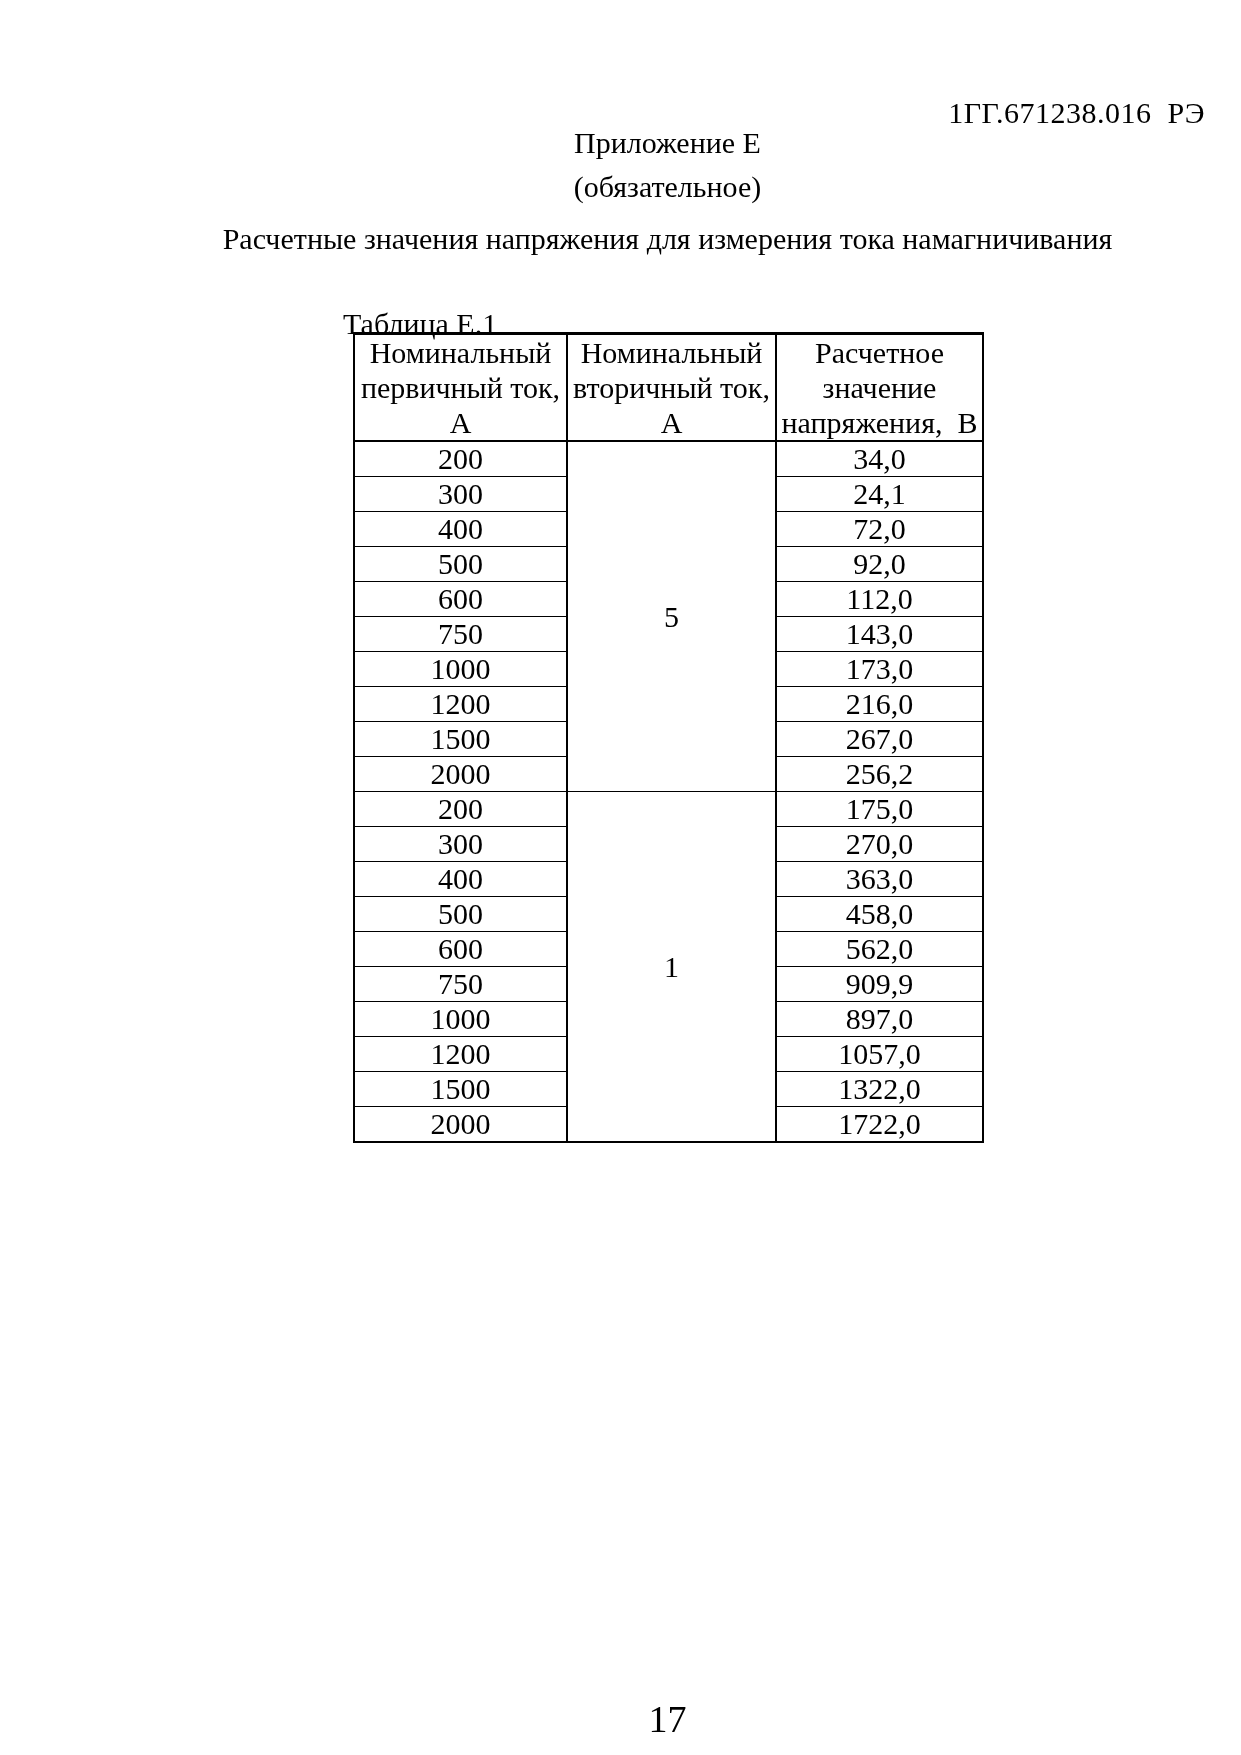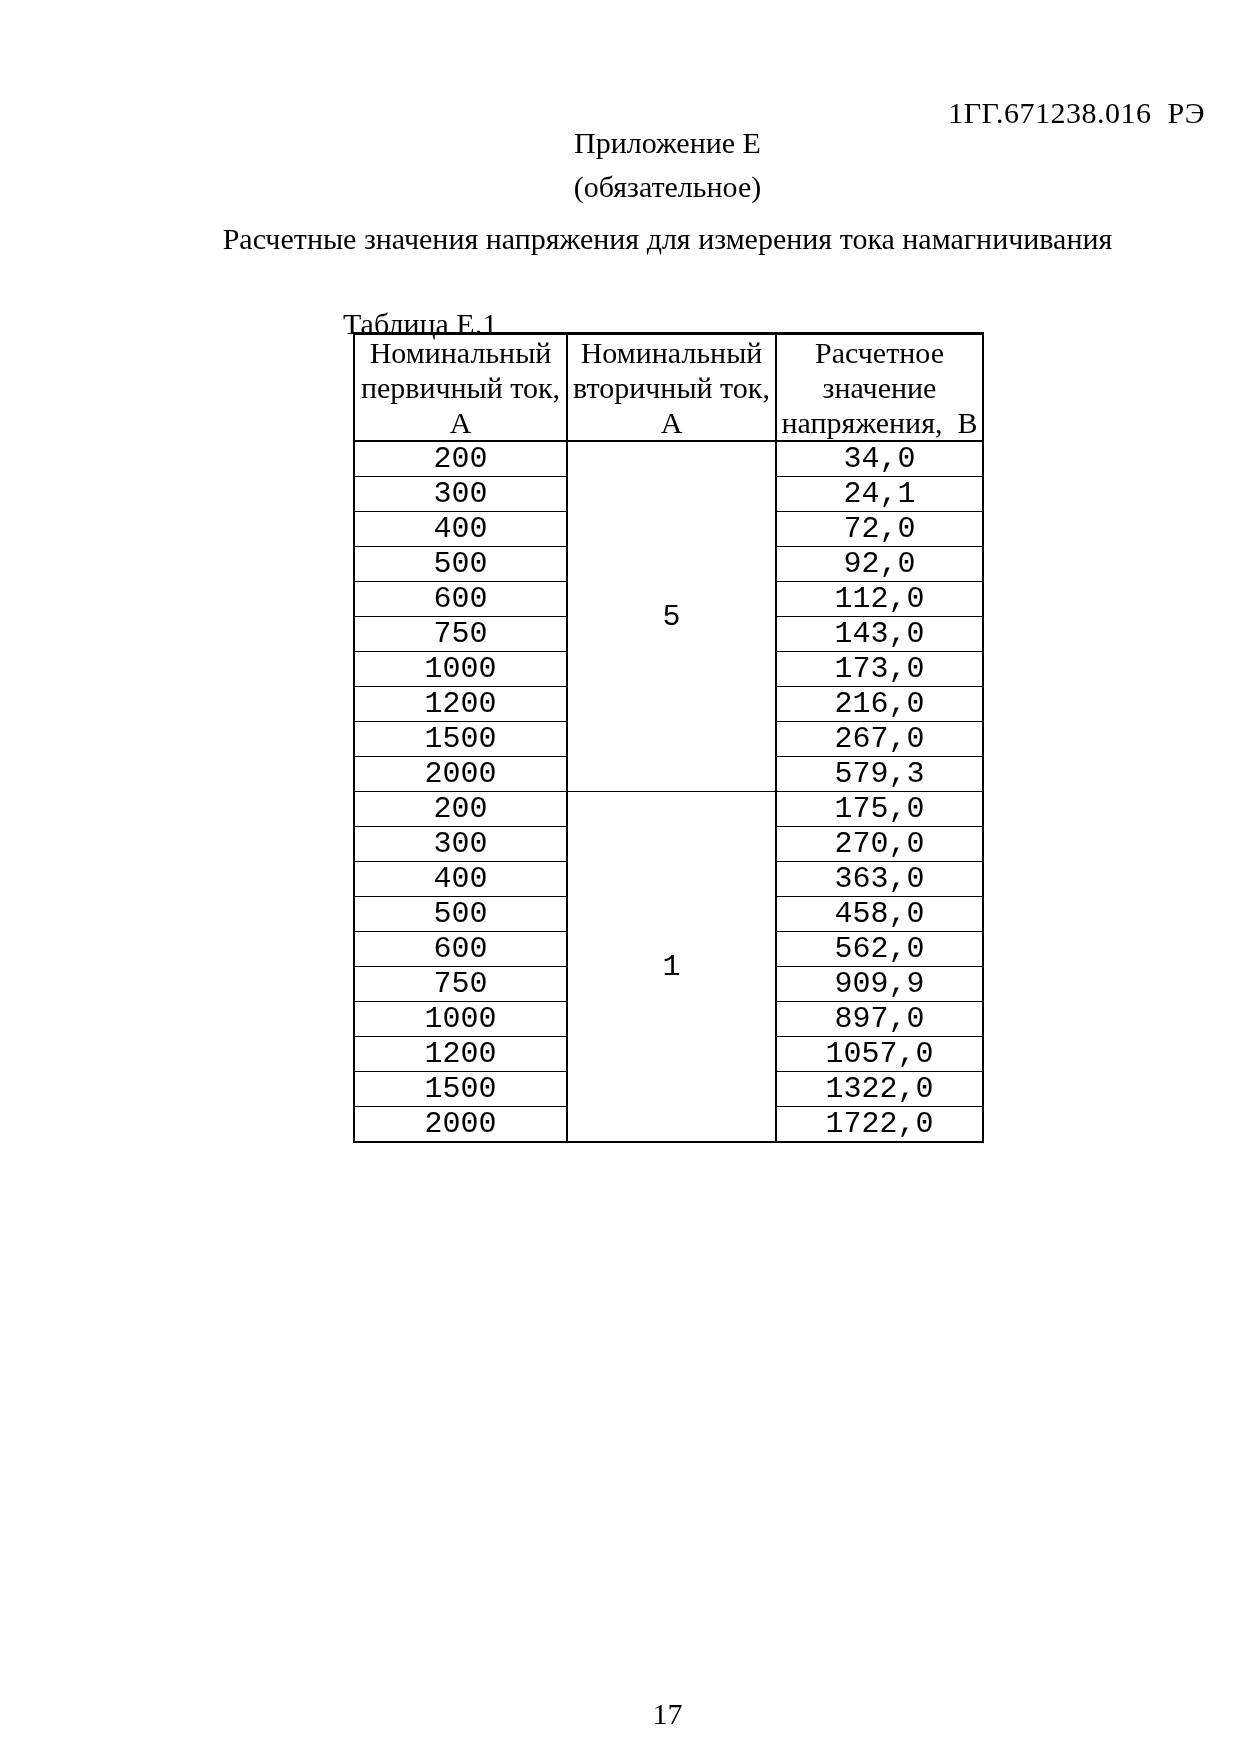--- a/index.html
+++ b/index.html
@@ -68,25 +68,24 @@
     height: 100px;
     line-height: 35px;
     white-space: pre-line;
   }
   .data-table td {
     border-style: solid;
     border-color: #000;
     border-width: 1.5px 2px;
     height: 34px;
     line-height: 34px;
-    font-family: Liberation Mono, monospace;
   }
   .page-number {
     top: 1697px;
-    font-size: 30px;
+    font-size: 38px;
     text-align: center;
   }
 </style>
 </head>
 <body>
 
 <div class="page">
 
   <div class="doc-code">1ГГ.671238.016 &nbsp;РЭ</div>
 
@@ -150,21 +149,21 @@
         <tr>
           <td>1200</td>
           <td>216,0</td>
         </tr>
         <tr>
           <td>1500</td>
           <td>267,0</td>
         </tr>
         <tr>
           <td>2000</td>
-          <td>579,3</td>
+          <td>256,2</td>
         </tr>
         <tr>
           <td>200</td>
           <td rowspan="10">1</td>
           <td>175,0</td>
         </tr>
         <tr>
           <td>300</td>
           <td>270,0</td>
         </tr>

